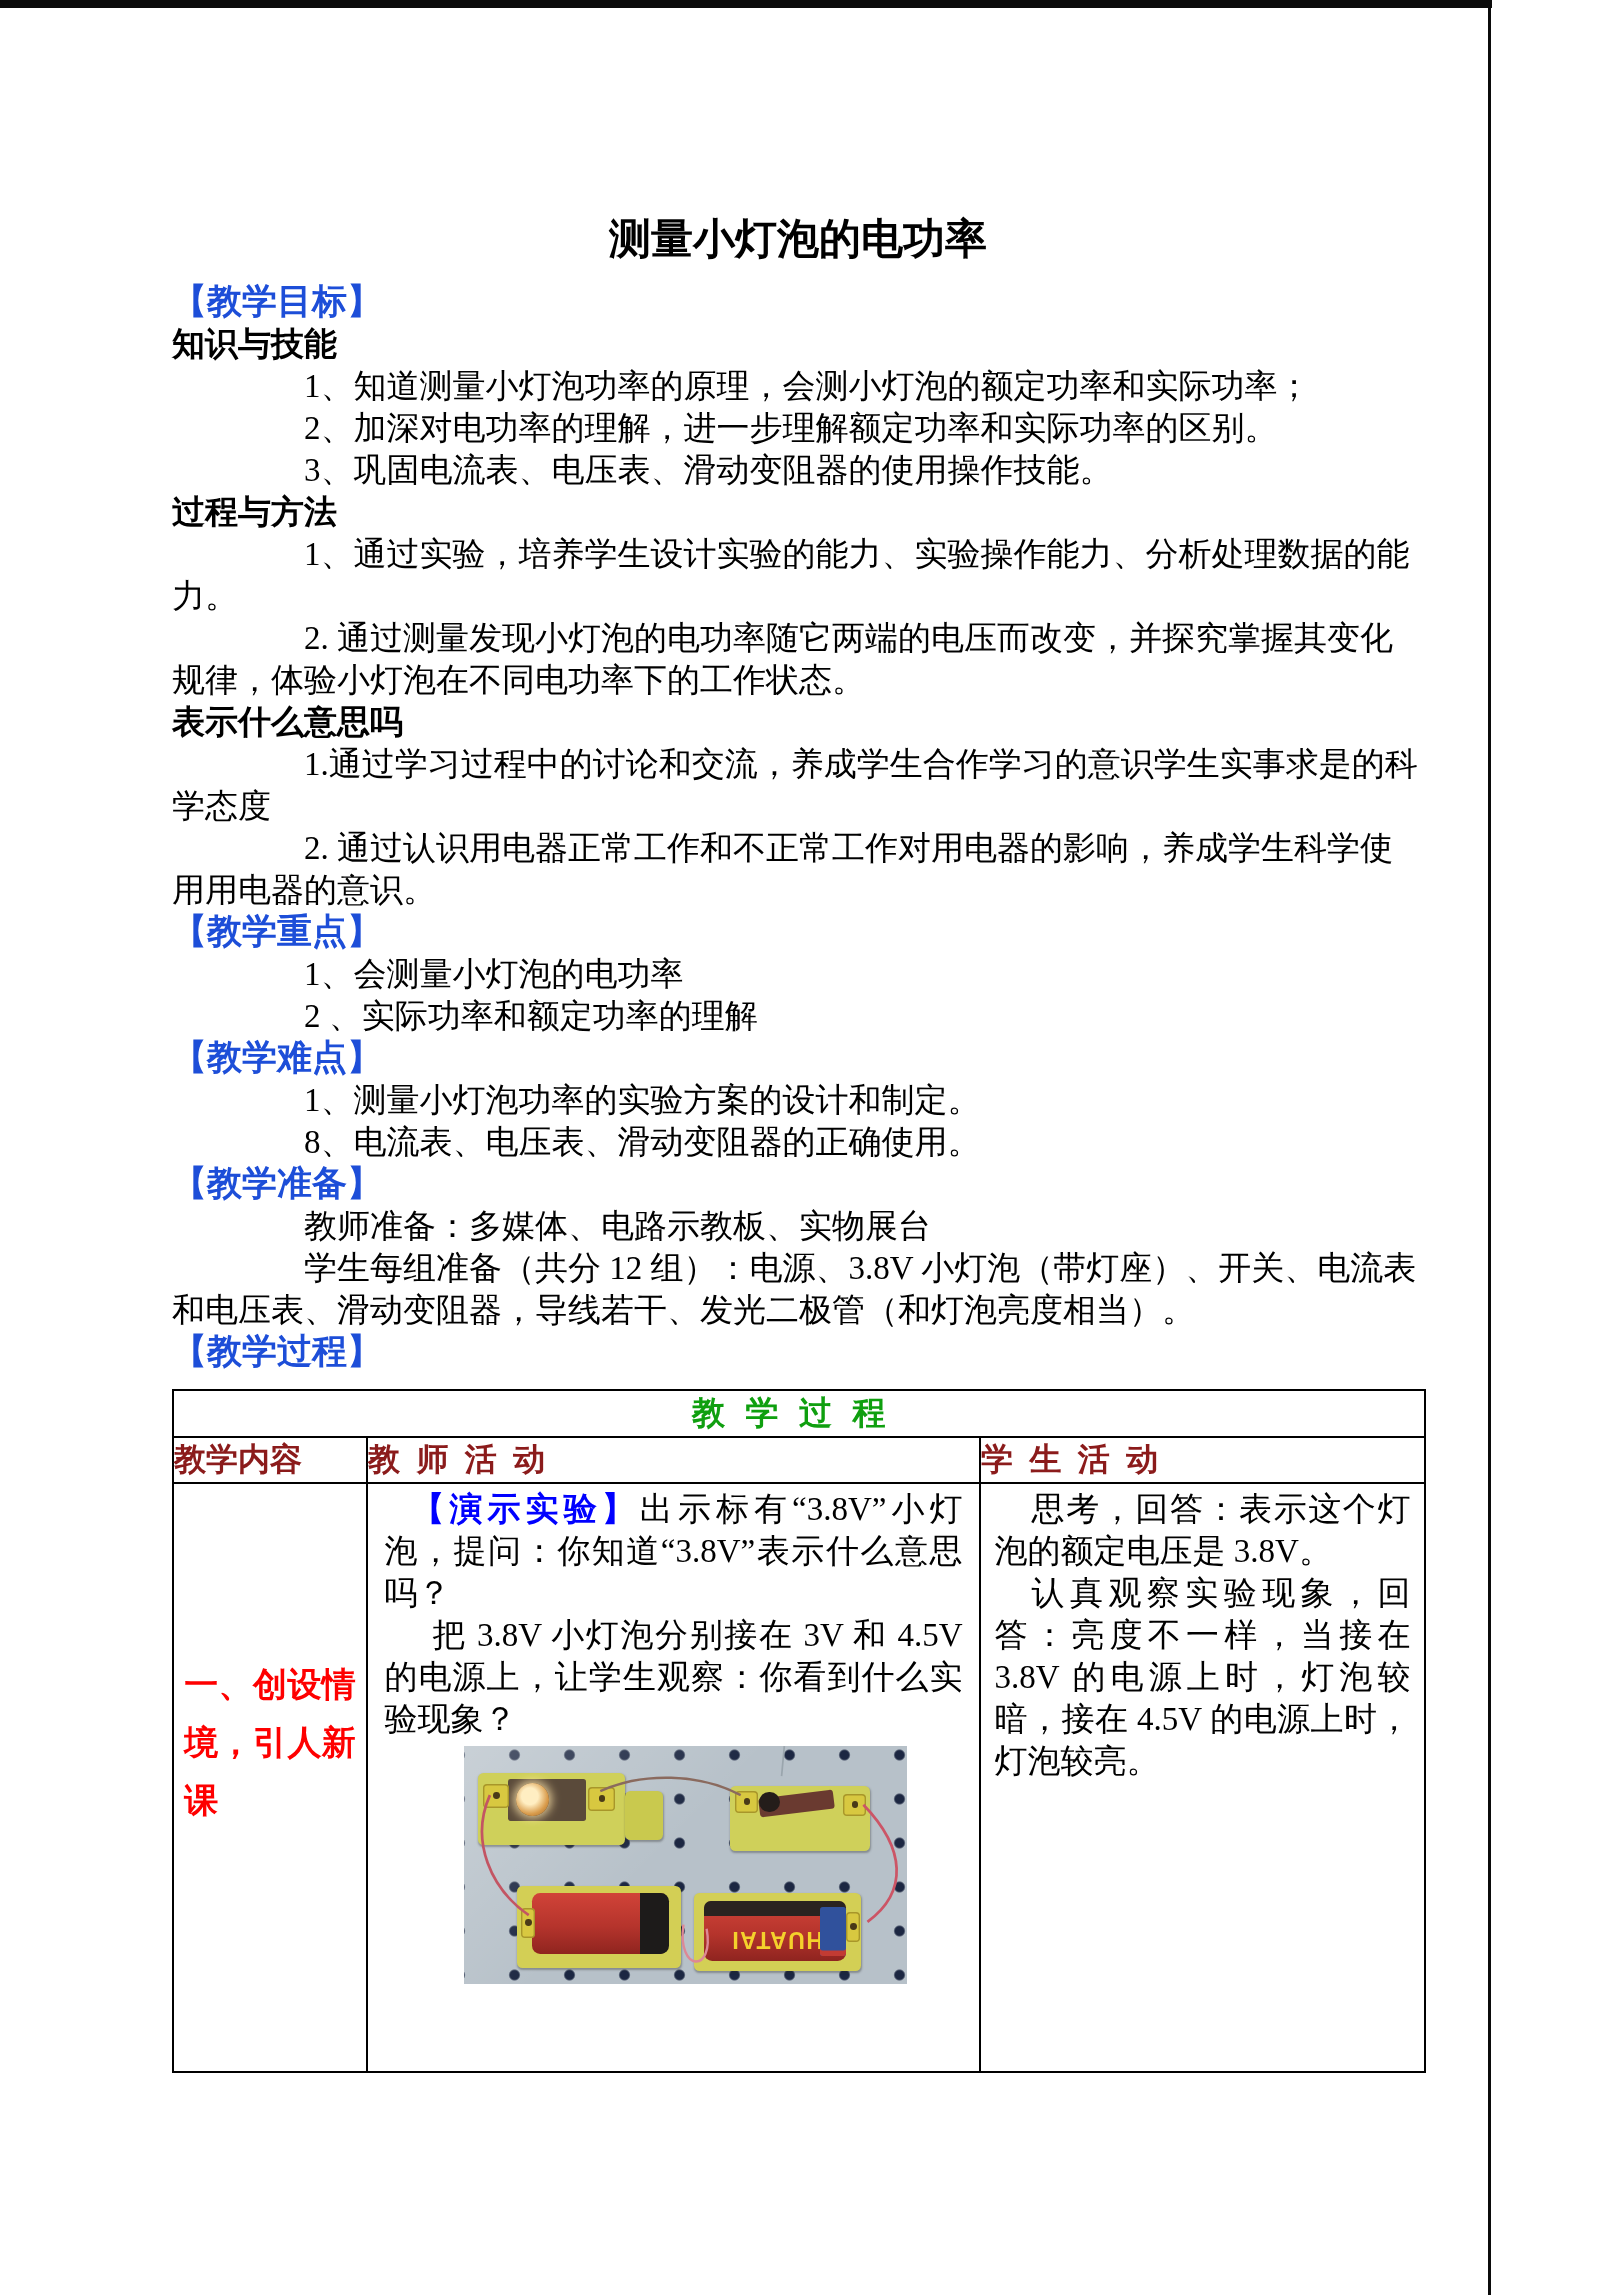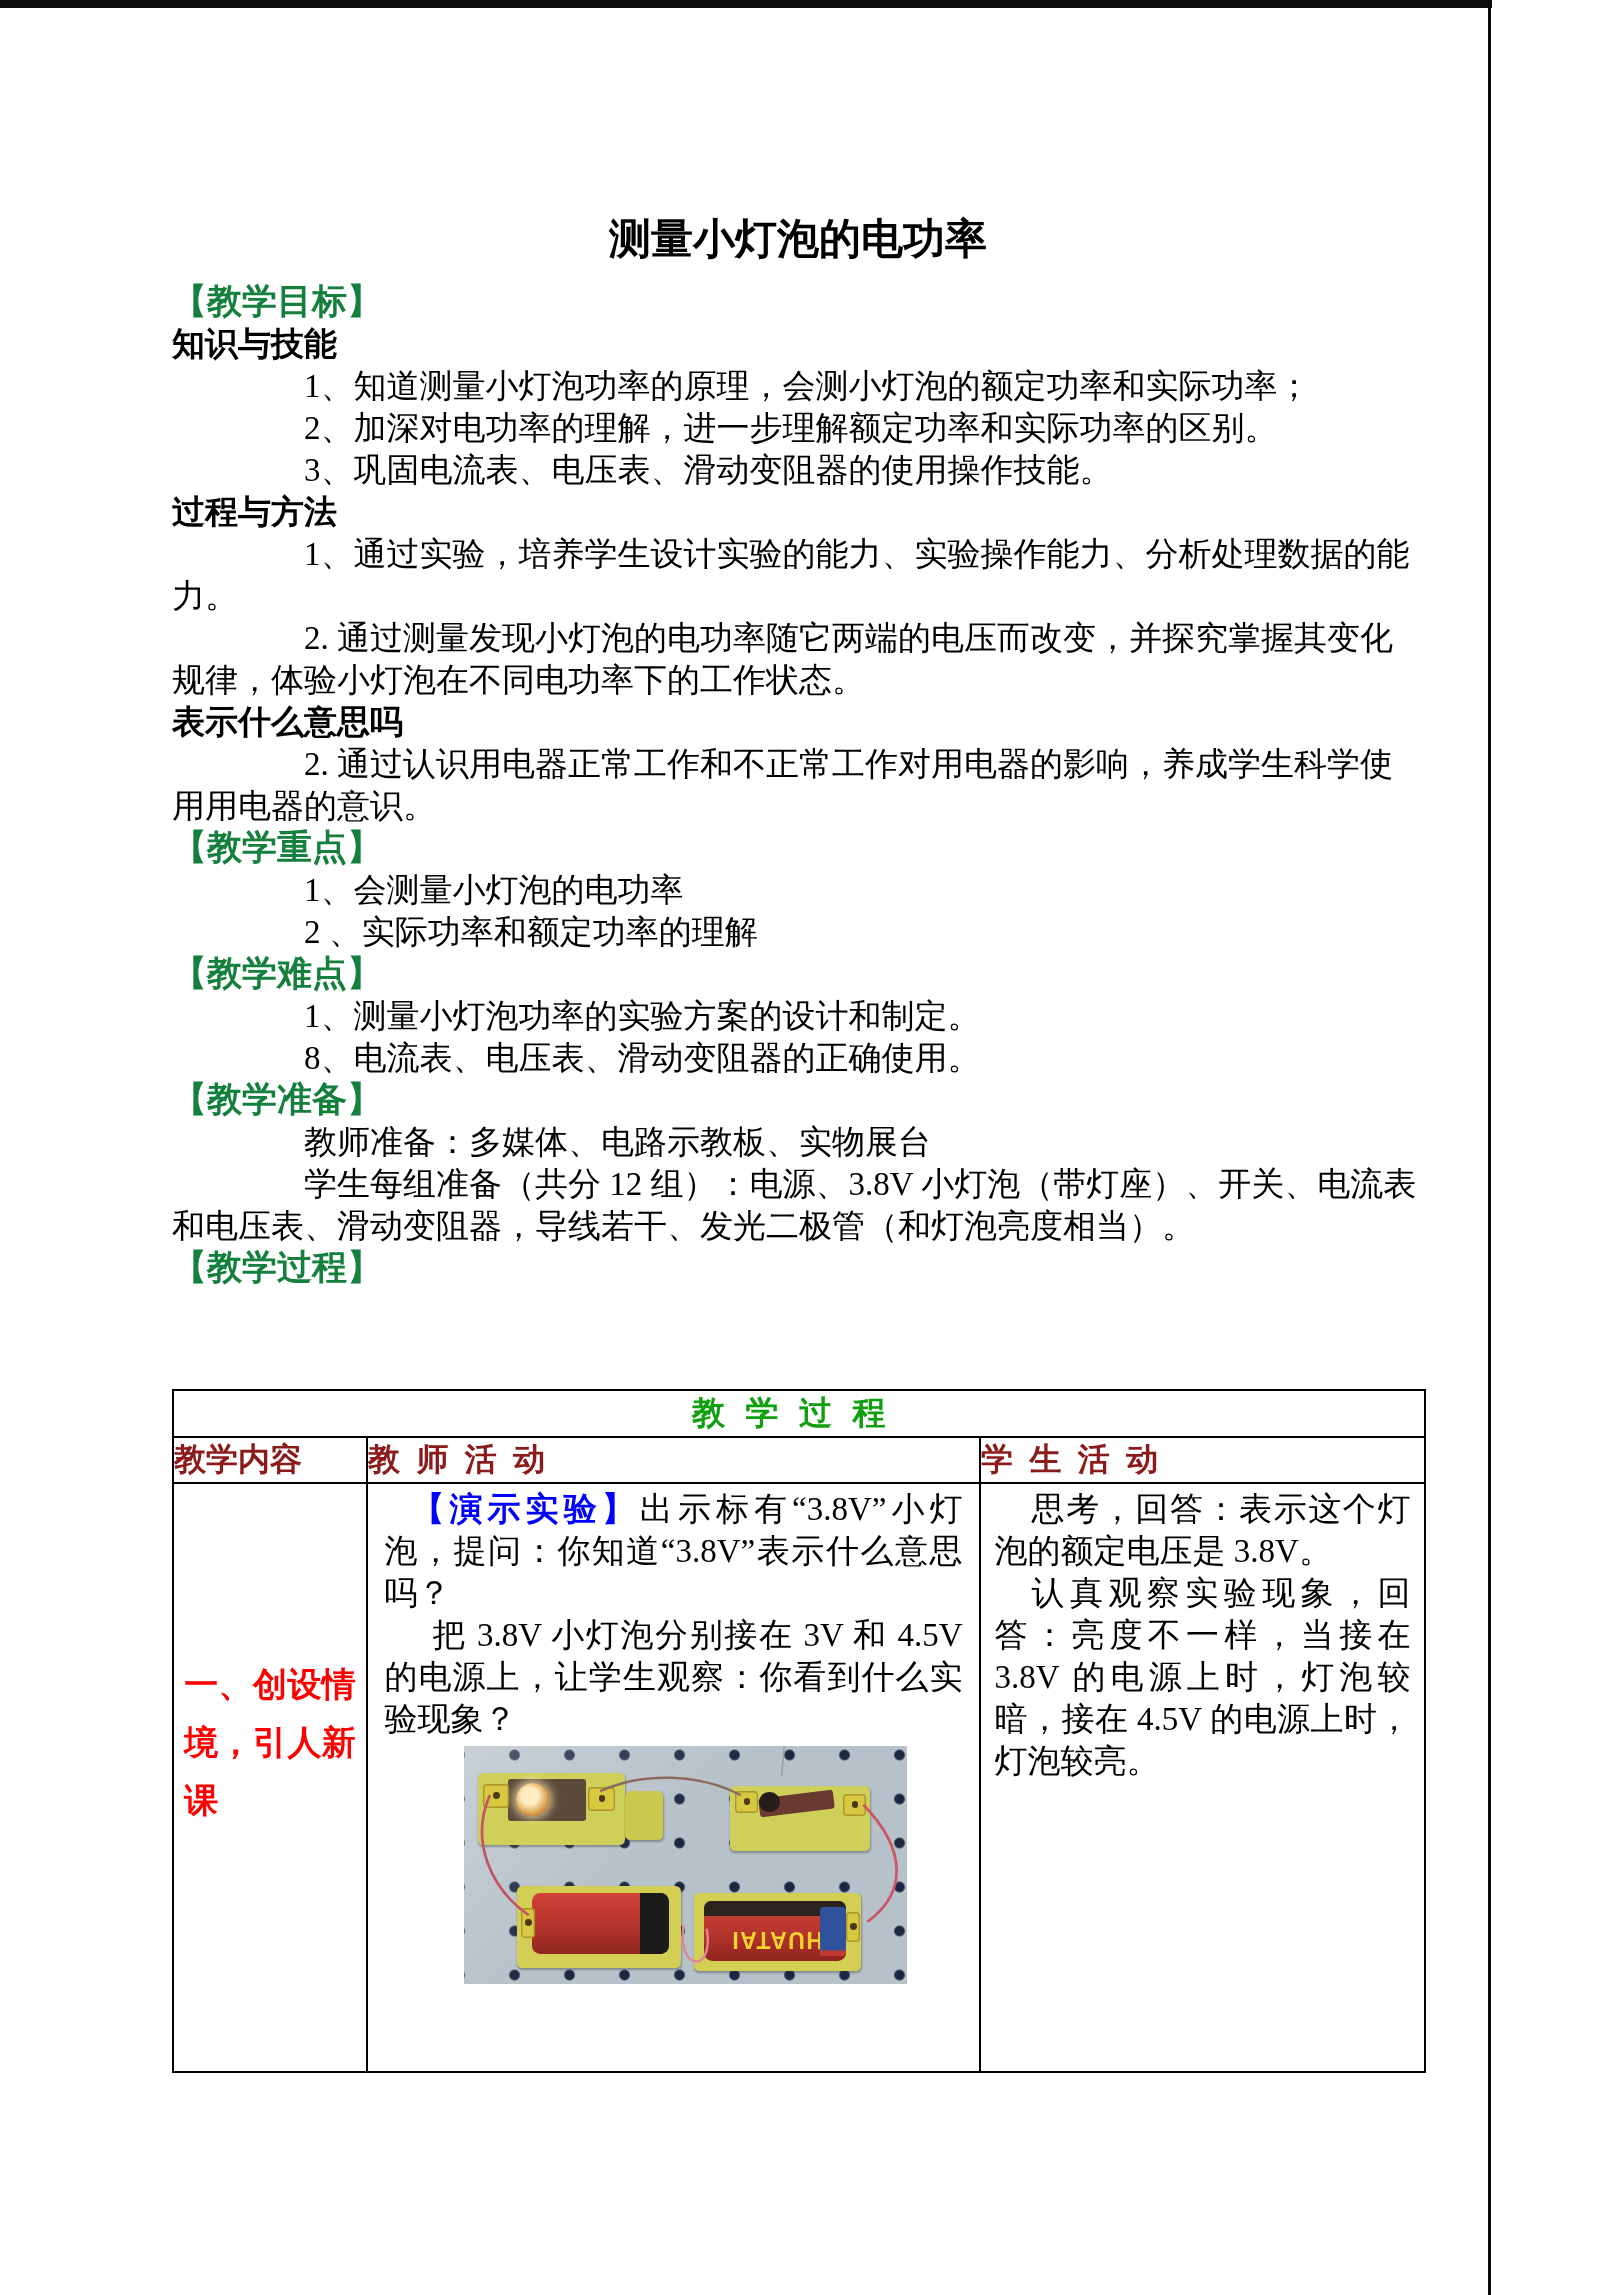--- a/index.html
+++ b/index.html
@@ -8,21 +8,21 @@
   .top-bar{position:absolute;left:0;top:0;width:1623px;height:7.5px;background:#0b0b0b;}
   .right-line{position:absolute;top:0;right:1.4px;width:2.7px;height:2295px;background:#0b0b0b;}
 
   .doc-title{position:absolute;left:172px;top:215px;width:1252px;text-align:center;
              font-family:"Liberation Sans","DejaVu Sans",sans-serif;
              font-size:42px;font-weight:bold;line-height:48px;}
 
   .doc-body{position:absolute;left:172px;top:281px;width:1252px;
             font-size:33px;line-height:42px;}
   .doc-body p{margin:0;padding:0;}
-  .p-red{color:#15803d;font-weight:bold;font-size:35px;margin-left:125px;}
+  .p-red{color:#1d4ed8;font-weight:bold;font-size:35px;margin-left:125px;}
   .p-subhead{font-weight:bold;font-size:33px;margin-left:125px;
              font-family:Liberation Serif, serif;}
   .p-item{text-indent:132px;}
 
   table.process-table{position:absolute;left:172px;top:1389px;width:1252px;height:684px;
         border-collapse:collapse;table-layout:fixed;padding-left:45px;}
   table.process-table td{border:2px solid #000;vertical-align:top;padding:0;}
   .row-title td{height:41px;text-align:center;vertical-align:middle;
         color:#0f9f0f;font-weight:bold;font-size:33px;letter-spacing:20.5px;
         font-family:"Liberation Sans","DejaVu Sans",sans-serif;}
@@ -78,20 +78,21 @@
   <div class="doc-body">
       <p class="p-red">【教学目标】</p>
       <p class="p-subhead">知识与技能</p>
       <p class="p-item">1、知道测量小灯泡功率的原理，会测小灯泡的额定功率和实际功率；</p>
       <p class="p-item">2、加深对电功率的理解，进一步理解额定功率和实际功率的区别。</p>
       <p class="p-item">3、巩固电流表、电压表、滑动变阻器的使用操作技能。</p>
       <p class="p-subhead">过程与方法</p>
       <p class="p-item">1、通过实验，培养学生设计实验的能力、实验操作能力、分析处理数据的能力。</p>
       <p class="p-item">2. 通过测量发现小灯泡的电功率随它两端的电压而改变，并探究掌握其变化规律，体验小灯泡在不同电功率下的工作状态。</p>
       <p class="p-subhead">表示什么意思吗</p>
+      <p class="p-item">1.通过学习过程中的讨论和交流，养成学生合作学习的意识学生实事求是的科学态度</p>
       <p class="p-item">2. 通过认识用电器正常工作和不正常工作对用电器的影响，养成学生科学使用用电器的意识。</p>
       <p class="p-red">【教学重点】</p>
       <p class="p-item">1、会测量小灯泡的电功率</p>
       <p class="p-item">2 、实际功率和额定功率的理解</p>
       <p class="p-red">【教学难点】</p>
       <p class="p-item">1、测量小灯泡功率的实验方案的设计和制定。</p>
       <p class="p-item">8、电流表、电压表、滑动变阻器的正确使用。</p>
       <p class="p-red">【教学准备】</p>
       <p class="p-item">教师准备：多媒体、电路示教板、实物展台</p>
       <p class="p-item">学生每组准备（共分 12 组）：电源、3.8V 小灯泡（带灯座）、开关、电流表和电压表、滑动变阻器，导线若干、发光二极管（和灯泡亮度相当）。</p>

